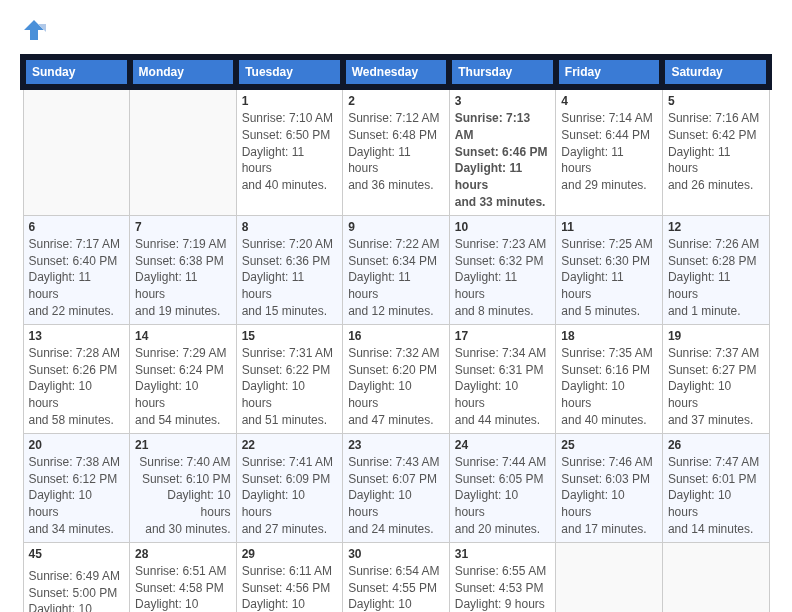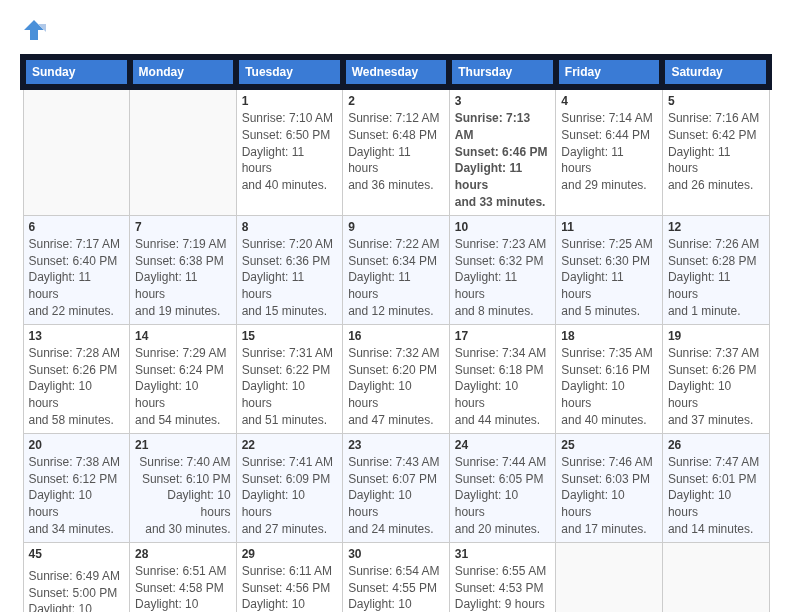--- a/index.html
+++ b/index.html
@@ -253,35 +253,35 @@
           <td>
             <span class="day-number">16</span>
             <div class="day-info" style="white-space: pre-line;">Sunrise: 7:32 AM
 Sunset: 6:20 PM
 Daylight: 10 hours
 and 47 minutes.</div>
           </td>
           <td>
             <span class="day-number">17</span>
             <div class="day-info" style="white-space: pre-line;">Sunrise: 7:34 AM
-Sunset: 6:18 PM
+Sunset: 6:31 PM
 Daylight: 10 hours
 and 44 minutes.</div>
           </td>
           <td>
             <span class="day-number">18</span>
             <div class="day-info" style="white-space: pre-line;">Sunrise: 7:35 AM
 Sunset: 6:16 PM
 Daylight: 10 hours
 and 40 minutes.</div>
           </td>
           <td>
             <span class="day-number">19</span>
             <div class="day-info" style="white-space: pre-line;">Sunrise: 7:37 AM
-Sunset: 6:26 PM
+Sunset: 6:27 PM
 Daylight: 10 hours
 and 37 minutes.</div>
           </td>
         </tr>
         <tr class="row-alt">
           <td>
             <span class="day-number">20</span>
             <div class="day-info" style="white-space: pre-line;">Sunrise: 7:38 AM
 Sunset: 6:12 PM
 Daylight: 10 hours

